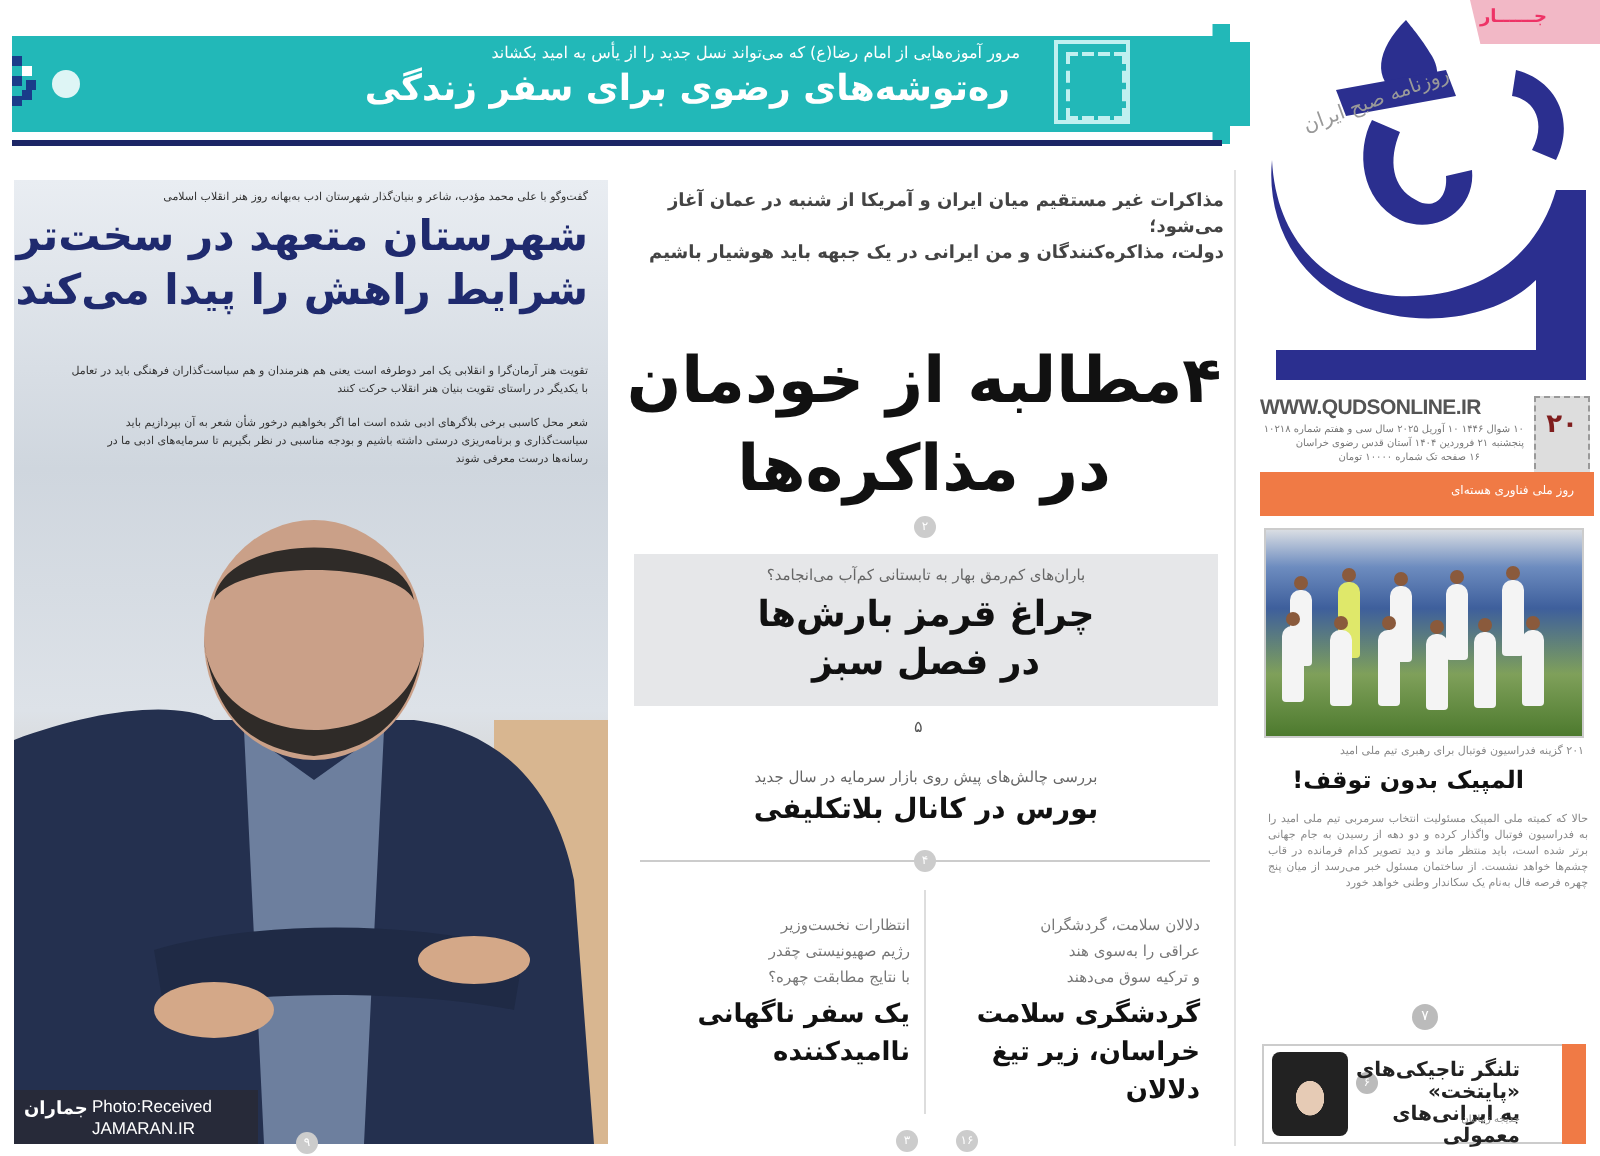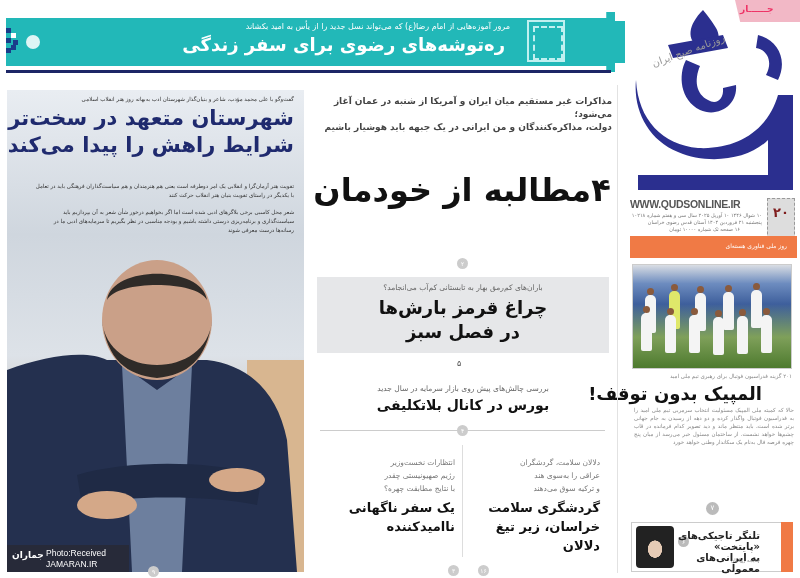--- a/index.html
+++ b/index.html
@@ -31,21 +31,21 @@
   .issue-box { left: 767px; top: 198px; width: 28px; height: 46px; background: #ddd; border: 1px dashed #999; text-align: center; font-size: 13px; font-weight: bold; color: #7f1d1d; padding-top: 6px; }
   .orange-bar { left: 630px; top: 236px; width: 167px; height: 22px; background: #f07a45; }
   .orange-bar-text { right: 10px; top: 6px; font-size: 6px; color: #fff; }
 
   
   .football { left: 632px; top: 264px; width: 160px; height: 105px; background: linear-gradient(to bottom, #d9dde3 0%, #6d8cbf 18%, #3e5f9c 38%, #7fa05a 70%, #4d7a2e 100%); border: 1px solid #ccc; overflow: hidden; }
   .player { position: absolute; width: 11px; height: 38px; background: #f4f4f4; border-radius: 5px 5px 2px 2px; }
   .player::before { content: ""; position: absolute; left: 2px; top: -7px; width: 7px; height: 7px; border-radius: 50%; background: #8a5a3c; }
 
   .fb-caption { right: 8px; top: 373px; font-size: 5.5px; color: #888; white-space: nowrap; }
-  .olympic-title { right: 38px; top: 383px; font-size: 18px; font-weight: bold; color: #111; white-space: nowrap; }
+  .olympic-title { right: 38px; top: 383px; font-size: 12px; font-weight: bold; color: #111; white-space: nowrap; }
   .olympic-body { right: 6px; top: 406px; width: 160px; font-size: 5.5px; color: #888; line-height: 8px; text-align: justify; }
   .circle-num { width: 13px; height: 13px; border-radius: 50%; background: #bbb; color: #fff; font-size: 7px; text-align: center; line-height: 13px; }
 
   
   .bottom-box { left: 631px; top: 522px; width: 162px; height: 50px; border: 1px solid #ccc; background: #fff; }
   .bottom-box-tag { left: 781px; top: 522px; width: 12px; height: 50px; background: #f07a45; }
   .bottom-box-photo { left: 636px; top: 526px; width: 38px; height: 42px; background: radial-gradient(ellipse at 50% 55%, #e6cbb5 0 26%, #222 27% 100%); border-radius: 4px; }
   .bottom-box-title { right: 40px; top: 530px; font-size: 10px; font-weight: bold; color: #222; text-align: right; line-height: 11px; width: 90px; }
   .bottom-box-author { right: 40px; top: 557px; font-size: 5px; color: #888; }
 
@@ -175,20 +175,21 @@
 </div>
 <div class="abs page-num" style="left:148px;top:566px">۹</div>
 
 <div class="abs col-rule"></div>
 <div class="abs main-kicker">
   <div>مذاکرات غیر مستقیم میان ایران و آمریکا از شنبه در عمان آغاز می‌شود؛</div>
   <div>دولت، مذاکره‌کنندگان و من ایرانی در یک جبهه باید هوشیار باشیم</div>
 </div>
 <div class="abs main-title">
   <div>۴مطالبه از خودمان</div>
+  <div>در مذاکره‌ها</div>
 </div>
 <div class="abs page-num" style="left:457px;top:258px">۲</div>
 
 <div class="abs grey-box"></div>
 <div class="abs grey-kicker">باران‌های کم‌رمق بهار به تابستانی کم‌آب می‌انجامد؟</div>
 <div class="abs grey-title">
   <div>چراغ قرمز بارش‌ها</div>
   <div>در فصل سبز</div>
 </div>
 <div class="abs" style="left:457px;top:359px;font-size:8px;color:#555">۵</div>

